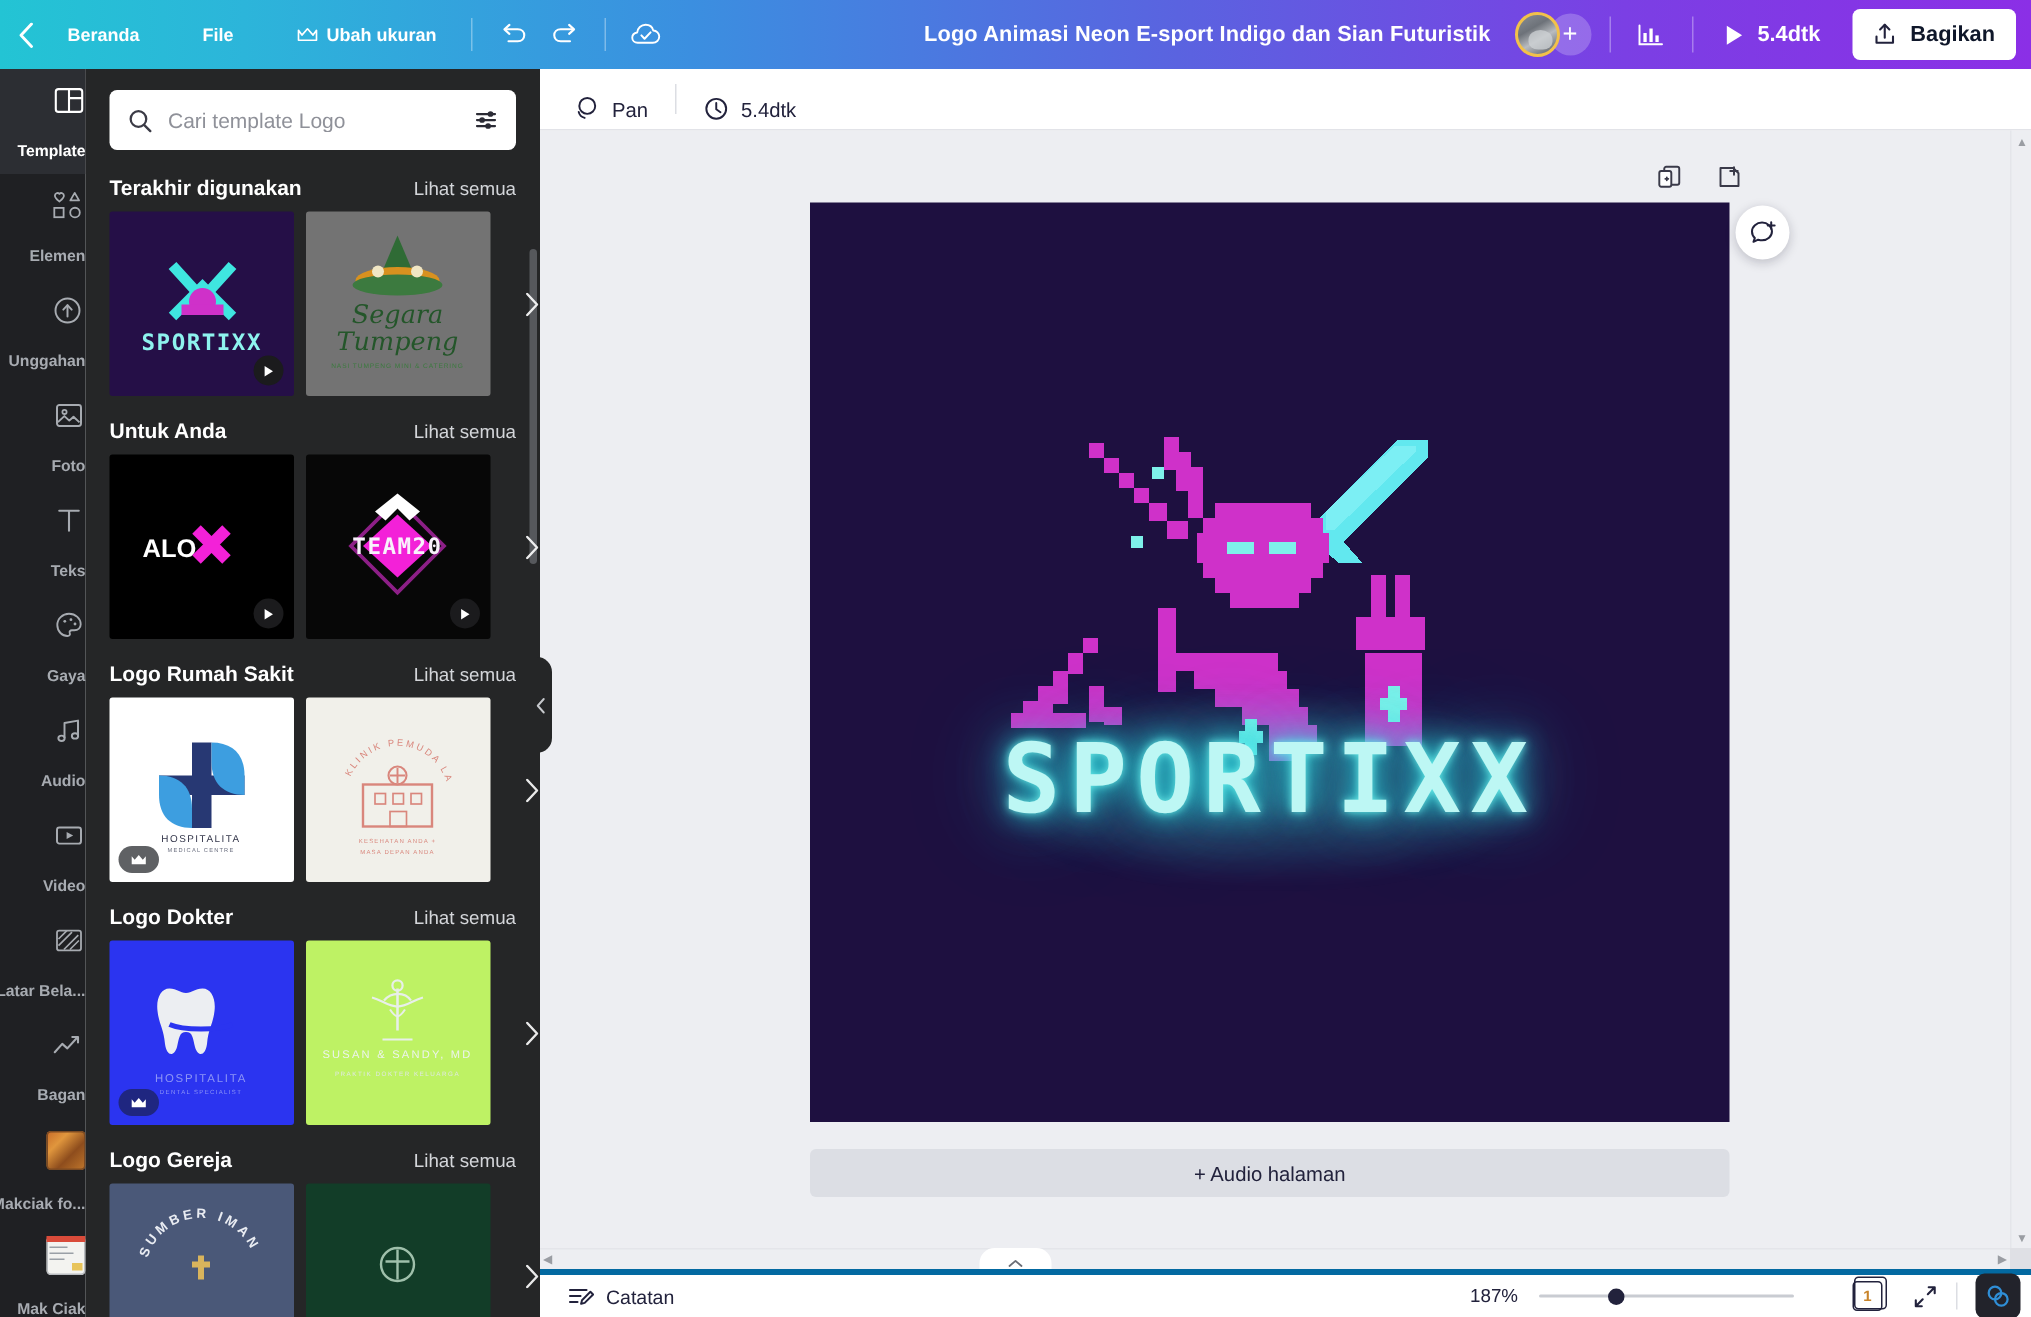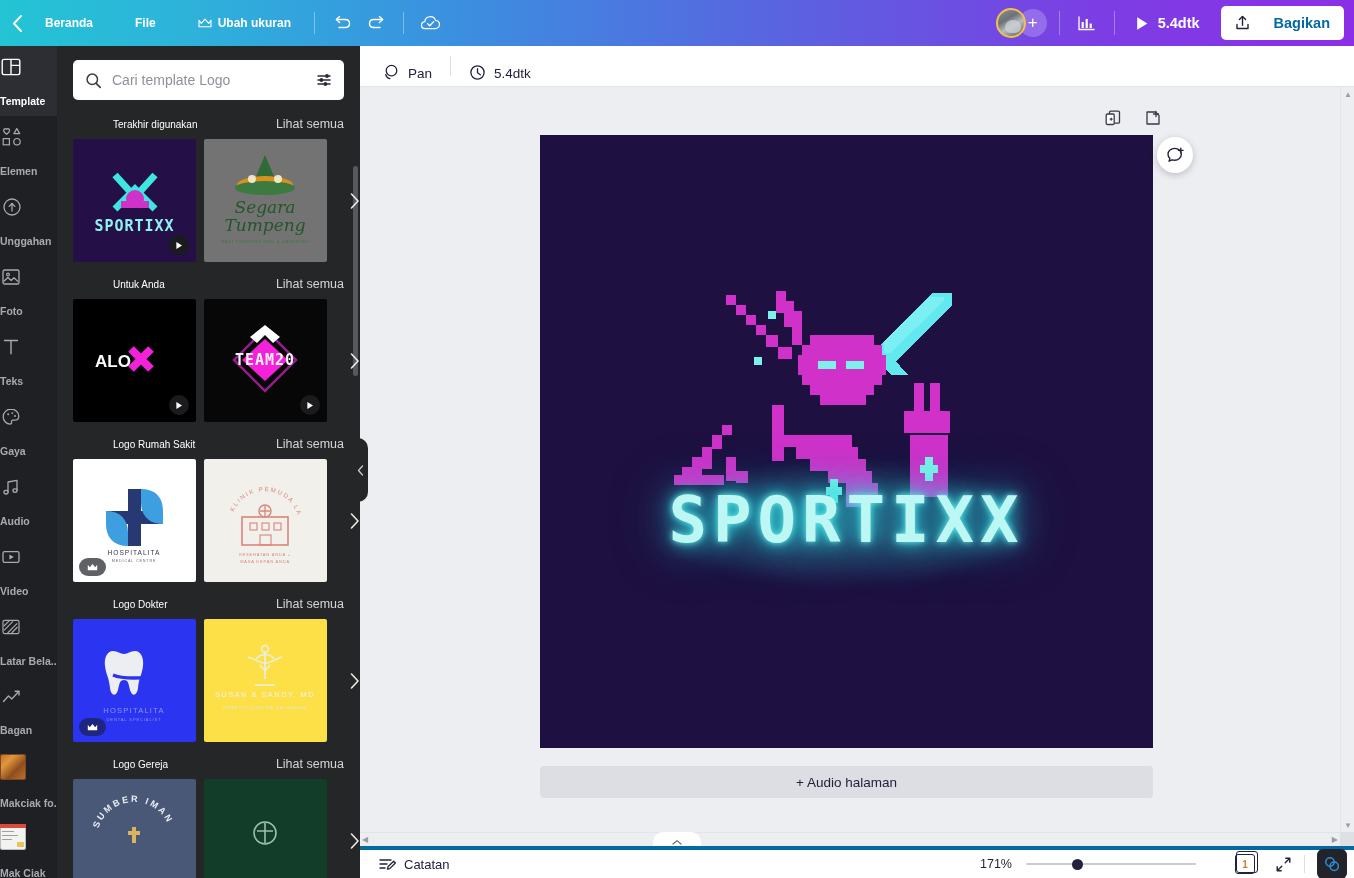--- a/index.html
+++ b/index.html
@@ -50,34 +50,34 @@
     width: 28px; height: 28px; border-radius: 50%; background: rgba(255,255,255,.22);
     margin-left: -7px; display: flex; align-items: center; justify-content: center;
     font-size: 17px; color: #fff; cursor: pointer;
   }
   .tb-divider { width: 1px; height: 24px; background: rgba(255,255,255,.33); margin: 0 10px; }
   .tb-play {
     height: 34px; padding: 0 13px 0 9px; display: flex; align-items: center; gap: 8px;
     border-radius: 5px; cursor: pointer; font-size: 14.5px; font-weight: bold;
   }
   .share-btn {
-    display: flex; align-items: center; gap: 24px;
+    display: flex; align-items: center; gap: 10px;
     height: 34px; padding: 0 14px; margin-left: 8px;
-    background: #fff; color: #0369a1; border-radius: 5px;
+    background: #fff; color: #0f172a; border-radius: 5px;
     font-size: 14.5px; font-weight: bold; cursor: pointer;
   }
 
   
   .rail {
     position: absolute; top: 46px; left: 0; width: 57px; height: 832px;
     background: #1f2023; overflow: hidden; z-index: 30;
   }
   .rail-item {
     width: 57px; height: 70px; display: flex; flex-direction: column;
-    align-items: flex-start; justify-content: center; gap: 18px;
+    align-items: flex-end; justify-content: center; gap: 18px;
     color: #a7abb1; cursor: pointer; position: relative;
   }
   .rail-item.active { background: #2c2e33; color: #fff; }
   .rail-label { font-size: 10.5px; font-weight: bold; line-height: 1; white-space: nowrap; }
   .rail-thumb { width: 26px; height: 26px; border-radius: 3px; }
 
   
   .panel {
     position: absolute; top: 46px; left: 57px; width: 303px; height: 832px;
     background: #252627; z-index: 25; overflow: hidden;
@@ -88,21 +88,21 @@
     border-radius: 5px; padding: 0 10px 0 12px; gap: 10px;
   }
   .search-input {
     flex: 1; border: none; outline: none; font-size: 14px; color: #3b3b46;
     font-family: "Liberation Sans", sans-serif; background: transparent;
   }
   .search-input::placeholder { color: #8f9199; }
   .panel-scroll { height: 782px; overflow: hidden; position: relative; }
   .sec { padding: 0 16px; margin-bottom: 8px; }
   .sec-head { display: flex; align-items: baseline; justify-content: space-between; padding: 7px 0 8px 0; }
-  .sec-title { color: #fff; font-size: 10px; font-weight: normal; margin-left: 40px; }
+  .sec-title { color: #fff; font-size: 14px; font-weight: bold; }
   .sec-all { color: #d4d6da; font-size: 12.5px; cursor: pointer; }
   .row {
     display: flex; gap: 8px; position: relative;
   }
   .card {
     width: 123px; height: 123px; border-radius: 2px; position: relative;
     overflow: hidden; cursor: pointer; flex: 0 0 auto;
   }
   .row-arrow {
     position: absolute; right: -16px; top: 50%; transform: translateY(-50%);
@@ -279,20 +279,21 @@
 
     <div class="tb-icon-btn">
       <svg width="22" height="17" viewBox="0 0 22 17" fill="none">
         <path d="M6 13.5h9.2c2.4 0 4.3-1.8 4.3-4.1 0-2.2-1.8-4-4-4.1C14.9 3 12.9 1.5 10.4 1.5c-3 0-5.4 2.3-5.6 5.2-2 .3-3.3 1.8-3.3 3.5 0 1.9 1.6 3.3 3.6 3.3H6z" stroke="#fff" stroke-width="1.25" stroke-linejoin="round"></path>
         <path d="M7.6 8.6l2.1 2.2 4-4.2" stroke="#fff" stroke-width="1.35" stroke-linecap="round" stroke-linejoin="round"></path>
       </svg>
     </div>
 
     <div class="tb-spacer"></div>
 
+    <div class="tb-title">Logo Animasi Neon E-sport Indigo dan Sian Futuristik</div>
 
     <div class="tb-right">
       <div class="avatar-wrap">
         <div class="avatar"></div>
         <div class="avatar-plus">+</div>
       </div>
       <div class="tb-divider"></div>
       <div class="tb-icon-btn">
         <svg width="19" height="17" viewBox="0 0 19 17">
           <path d="M2 2v12.5h15" stroke="#fff" stroke-width="1.3" fill="none" stroke-linecap="round"></path>
@@ -581,21 +582,21 @@
               <path d="M40 56c9 4 33 4 42 0" stroke="#2b34f0" stroke-width="3.4" fill="none"></path>
               <text x="61" y="94" font-family="Liberation Sans, sans-serif" font-size="7.6" fill="#8d95f6" text-anchor="middle" letter-spacing="1.2">HOSPITALITA</text>
               <text x="61" y="102" font-family="Liberation Sans, sans-serif" font-size="4" fill="#8d95f6" text-anchor="middle" letter-spacing=".9">DENTAL SPECIALIST</text>
             </svg>
             <div class="crown-badge" style="background:#1f2680;">
               <svg width="11" height="9" viewBox="0 0 11 9">
                 <path d="M.8 1.8l2 2.4L5.5 1l2.7 3.2 2-2.4v5.4H.8z" fill="#fff"></path>
               </svg>
             </div>
           </div>
-          <div class="card" style="background:#fde047;">
+          <div class="card" style="background:#bef264;">
             <svg viewBox="0 0 123 123" width="123" height="123">
               <path d="M61 32v28" stroke="#e8efe9" stroke-width="1.7"></path>
               <path d="M52 40c5-6 14-6 18 0" stroke="#e8efe9" stroke-width="1.5" fill="none"></path>
               <path d="M44 38c7 2 11 6 17 6s10-4 17-6" stroke="#e8efe9" stroke-width="1.5" fill="none"></path>
               <circle cx="61" cy="30" r="3.4" fill="none" stroke="#e8efe9" stroke-width="1.5"></circle>
               <path d="M56 46c4 6 6 6 10 0" stroke="#e8efe9" stroke-width="1.4" fill="none"></path>
               <path d="M51 66h20" stroke="#e8efe9" stroke-width="1.4"></path>
               <text x="61" y="78" font-family="Liberation Sans, sans-serif" font-size="7.4" fill="#eef3ef" text-anchor="middle" letter-spacing="1.5">SUSAN &amp; SANDY, MD</text>
               <text x="61" y="90" font-family="Liberation Sans, sans-serif" font-size="4.2" fill="#dfe8e0" text-anchor="middle" letter-spacing="1">PRAKTIK DOKTER KELUARGA</text>
             </svg>
@@ -790,21 +791,21 @@
     <div class="bb-item">
       <svg width="18" height="17" viewBox="0 0 18 17" fill="none">
         <path d="M2 4h11M2 8h7M2 12h5" stroke="#22223c" stroke-width="1.4" stroke-linecap="round"></path>
         <path d="M15.6 5.2l-5.6 5.6-.6 2.4 2.4-.6 5.6-5.6z" stroke="#22223c" stroke-width="1.3" stroke-linejoin="round" fill="#fff"></path>
       </svg>
       <span>Catatan</span>
     </div>
 
     <div class="bb-spacer"></div>
 
-    <span class="zoom-pct">171%</span>
+    <span class="zoom-pct">187%</span>
     <div class="zoom-slider">
       <div class="zoom-track"></div>
       <div class="zoom-knob"></div>
     </div>
 
     <div class="bb-icon" style="margin-left:34px;width:30px;">
       <span class="pagecount-box">1</span>
     </div>
 
     <div class="bb-icon" style="margin-left:10px;">

